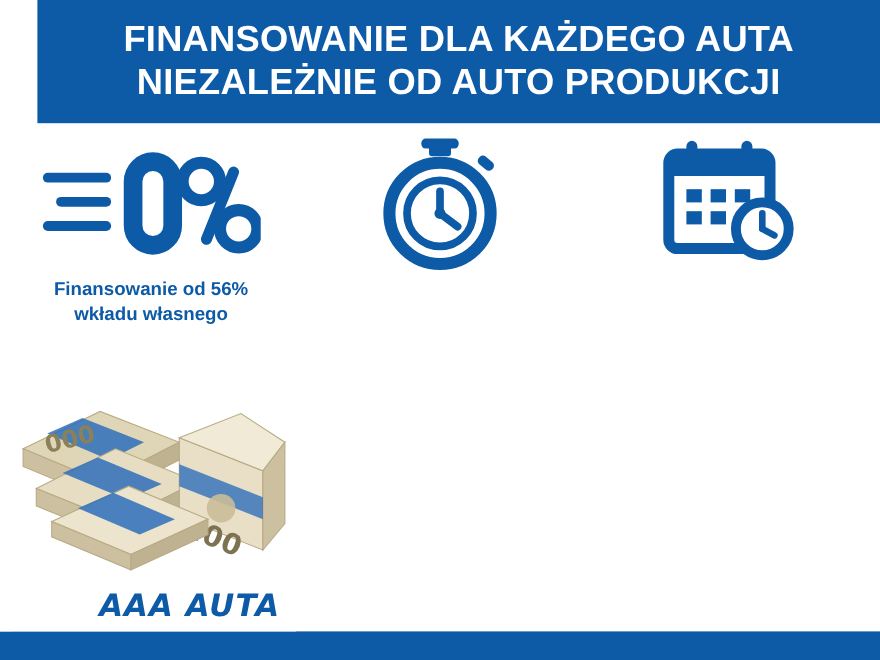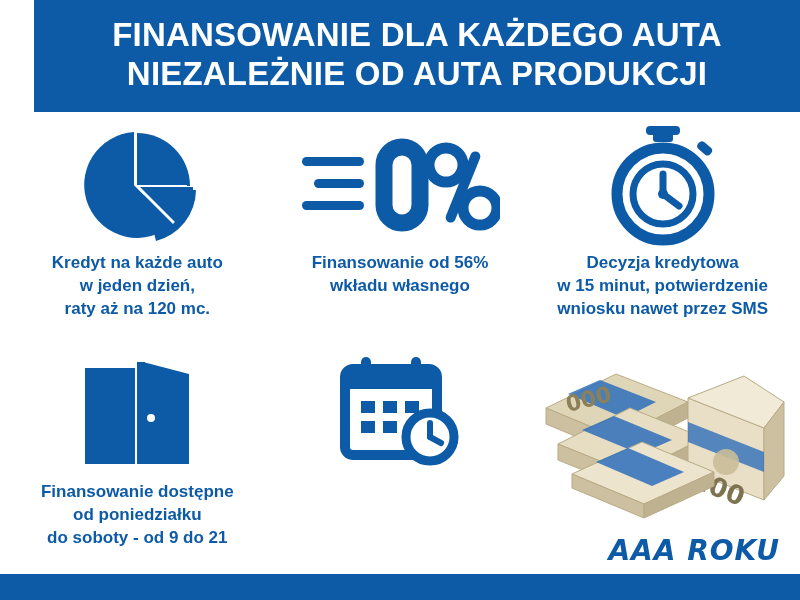--- a/index.html
+++ b/index.html
@@ -111,41 +111,25 @@
   }
   .blue { fill: #0d5aa7; }
 </style>
 </head>
 <body>
 
 <div class="poster">
 
   <div class="header">
     <div class="header-line">FINANSOWANIE DLA KAŻDEGO AUTA</div>
-    <div class="header-line">NIEZALEŻNIE OD AUTA PRODUKCJI</div>
+    <div class="header-line">NIEZALEŻNIE OD AUTO PRODUKCJI</div>
   </div>
 
   <div class="grid">
 
-    <div class="cell">
-      <div class="icon-wrap">
-        <svg width="118" height="118" viewBox="0 0 118 118">
-          <path class="blue" d="M59 59 L59 6 A53 53 0 0 1 112 59 Z"></path>
-          <path class="blue" d="M59 59 L112 59 A53 53 0 0 1 72 110 Z" transform="translate(6,4)"></path>
-          <path class="blue" d="M59 59 L59 6 A53 53 0 1 0 78 109 Z" transform="translate(-5,2)" opacity="0"></path>
-          <path class="blue" d="M55 57 L55 4 A53 53 0 1 0 96 96 Z" opacity="0"></path>
-          <path class="blue" d="M56 58 L56 5 A53 53 0 1 0 95 97 Z"></path>
-          <path fill="#ffffff" d="M56 58 L95 97 A53 53 0 0 0 109 58 Z"></path>
-          <path class="blue" d="M62 60 L101 99 A53 53 0 0 0 115 60 Z"></path>
-        </svg>
-      </div>
-      <div class="caption">Kredyt na każde auto
-w jeden dzień,
-raty aż na 120 mc.</div>
-    </div>
 
     <div class="cell">
       <div class="icon-wrap">
         <svg width="200" height="110" viewBox="0 0 200 110">
           <g class="blue">
             <rect x="2" y="26" width="62" height="9" rx="4.5"></rect>
             <rect x="14" y="48" width="50" height="9" rx="4.5"></rect>
             <rect x="2" y="70" width="62" height="9" rx="4.5"></rect>
           </g>
           <g fill="none" stroke="#0d5aa7" stroke-width="17">
@@ -169,38 +153,22 @@
           <circle cx="62" cy="70" r="46" fill="none" stroke="#0d5aa7" stroke-width="11"></circle>
           <circle cx="62" cy="70" r="30" fill="none" stroke="#0d5aa7" stroke-width="7"></circle>
           <rect x="52" y="6" width="20" height="12" rx="3" class="blue"></rect>
           <rect x="45" y="2" width="34" height="9" rx="4" class="blue"></rect>
           <rect x="96" y="20" width="16" height="9" rx="4" class="blue" transform="rotate(40 104 24)"></rect>
           <line x1="62" y1="70" x2="62" y2="50" stroke="#0d5aa7" stroke-width="7" stroke-linecap="round"></line>
           <line x1="62" y1="70" x2="78" y2="82" stroke="#0d5aa7" stroke-width="7" stroke-linecap="round"></line>
           <circle cx="62" cy="70" r="5" class="blue"></circle>
         </svg>
       </div>
-      <div class="caption">Decyzja kredytowa
-w 15 minut, potwierdzenie
-wniosku nawet przez SMS</div>
-    </div>
-
-    <div class="cell">
-      <div class="icon-wrap">
-        <svg width="120" height="110" viewBox="0 0 120 110">
-          <rect x="8" y="8" width="50" height="96" class="blue"></rect>
-          <path class="blue" d="M66 2 L112 14 L112 104 L66 104 Z"></path>
-          <rect x="60" y="2" width="8" height="102" class="blue"></rect>
-          <circle cx="74" cy="58" r="4" fill="#ffffff"></circle>
-        </svg>
-      </div>
-      <div class="caption">Finansowanie dostępne
-od poniedziałku
-do soboty - od 9 do 21</div>
-    </div>
+    </div>
+
 
     <div class="cell">
       <div class="icon-wrap">
         <svg width="130" height="120" viewBox="0 0 130 120">
           <rect x="10" y="14" width="92" height="86" rx="8" fill="none" stroke="#0d5aa7" stroke-width="10"></rect>
           <rect x="10" y="14" width="92" height="20" class="blue"></rect>
           <rect x="26" y="2" width="10" height="22" rx="5" class="blue"></rect>
           <rect x="76" y="2" width="10" height="22" rx="5" class="blue"></rect>
           <g class="blue">
             <rect x="26" y="46" width="14" height="12"></rect>
@@ -246,20 +214,20 @@
 
         <g>
           <polygon points="34,124 104,92 176,122 106,154" fill="#ece4cd" stroke="#b8ab85" stroke-width="1"></polygon>
           <polygon points="34,124 106,154 106,168 34,138" fill="#cdc0a0" stroke="#b8ab85" stroke-width="1"></polygon>
           <polygon points="106,154 176,122 176,136 106,168" fill="#bfb291" stroke="#b8ab85" stroke-width="1"></polygon>
           <polygon points="58,112 90,98 146,122 114,136" fill="#2e6fba" opacity="0.85"></polygon>
         </g>
       </svg>
 
       <div class="logo-bar">
-        <span class="logo-text">AAA ROKU</span>
+        <span class="logo-text">AAA AUTA</span>
       </div>
     </div>
 
   </div>
 
   <div class="bottom-strip"></div>
 </div>
 
 </body></html>

